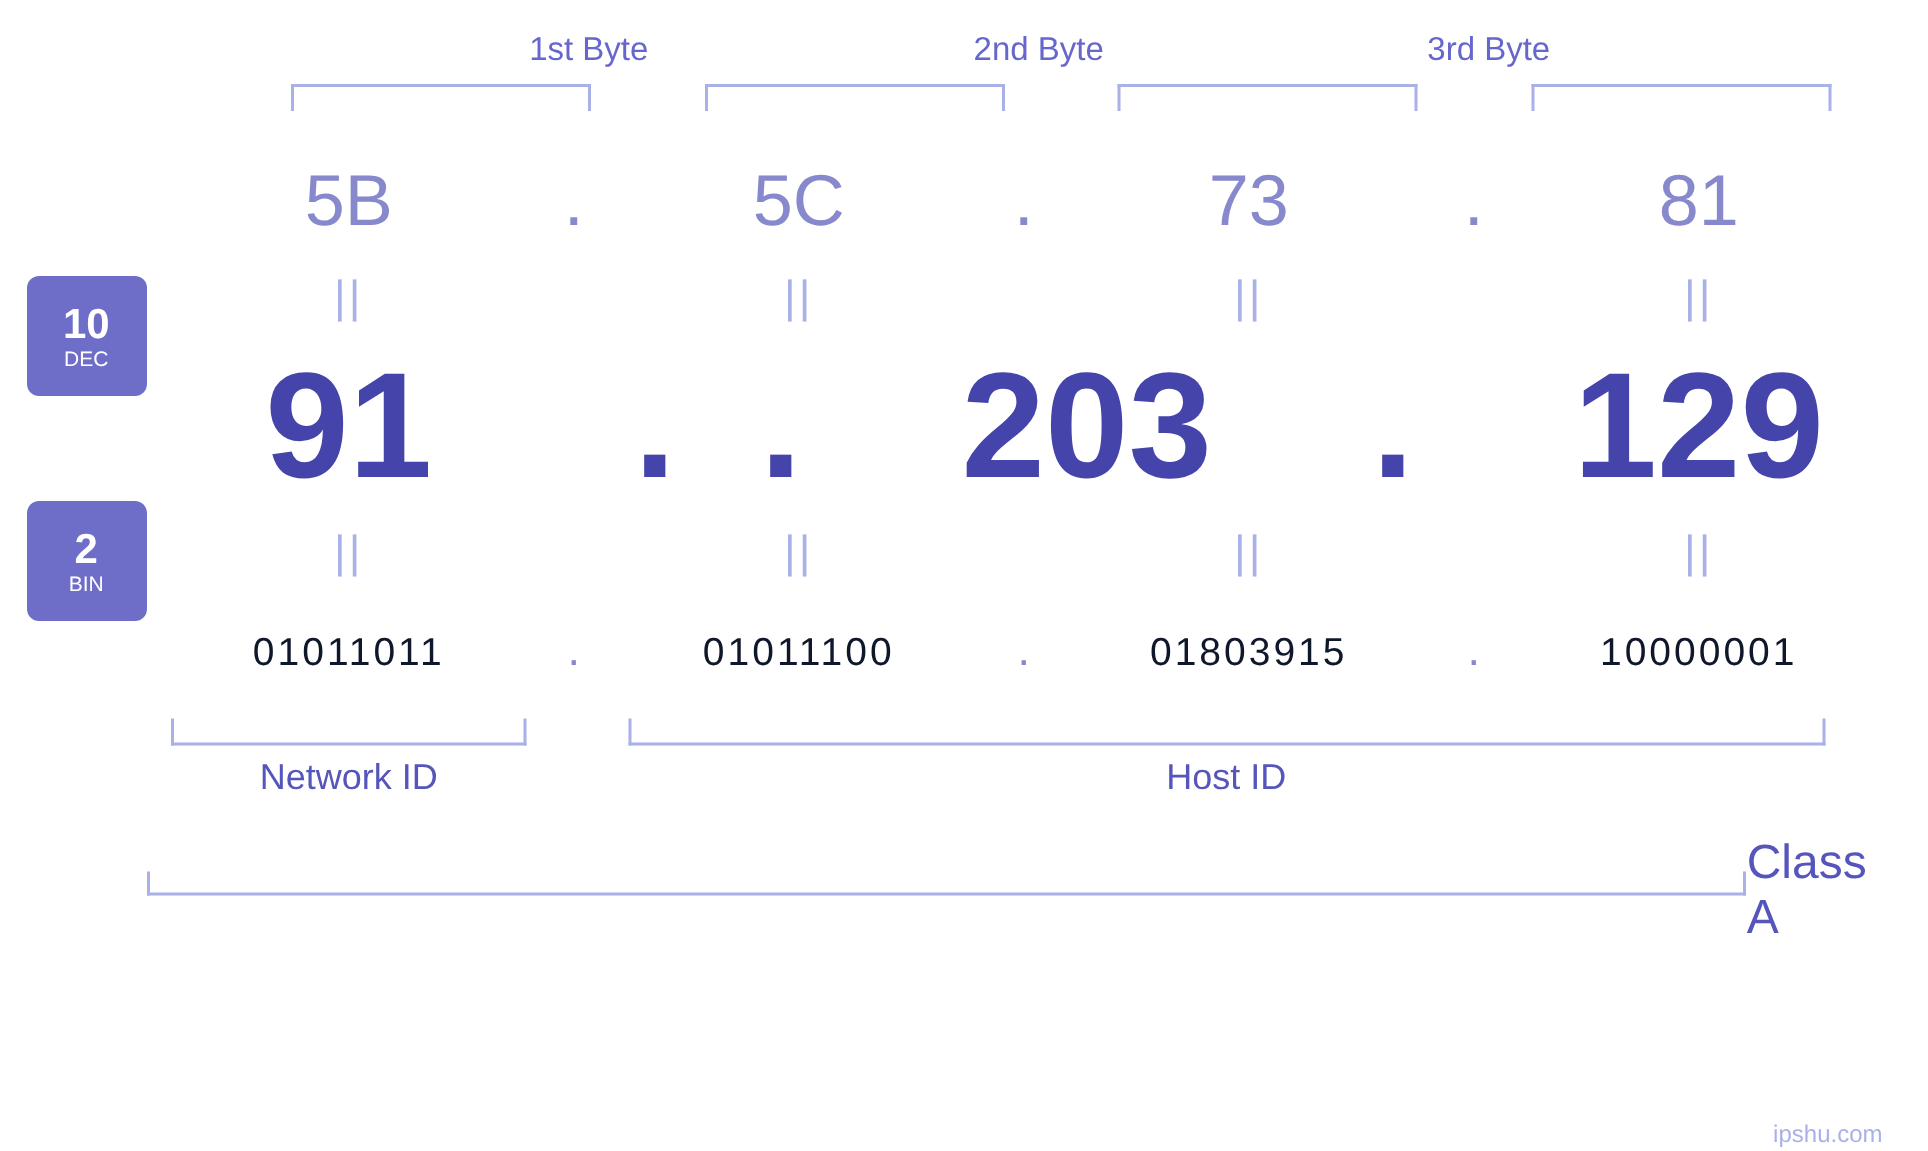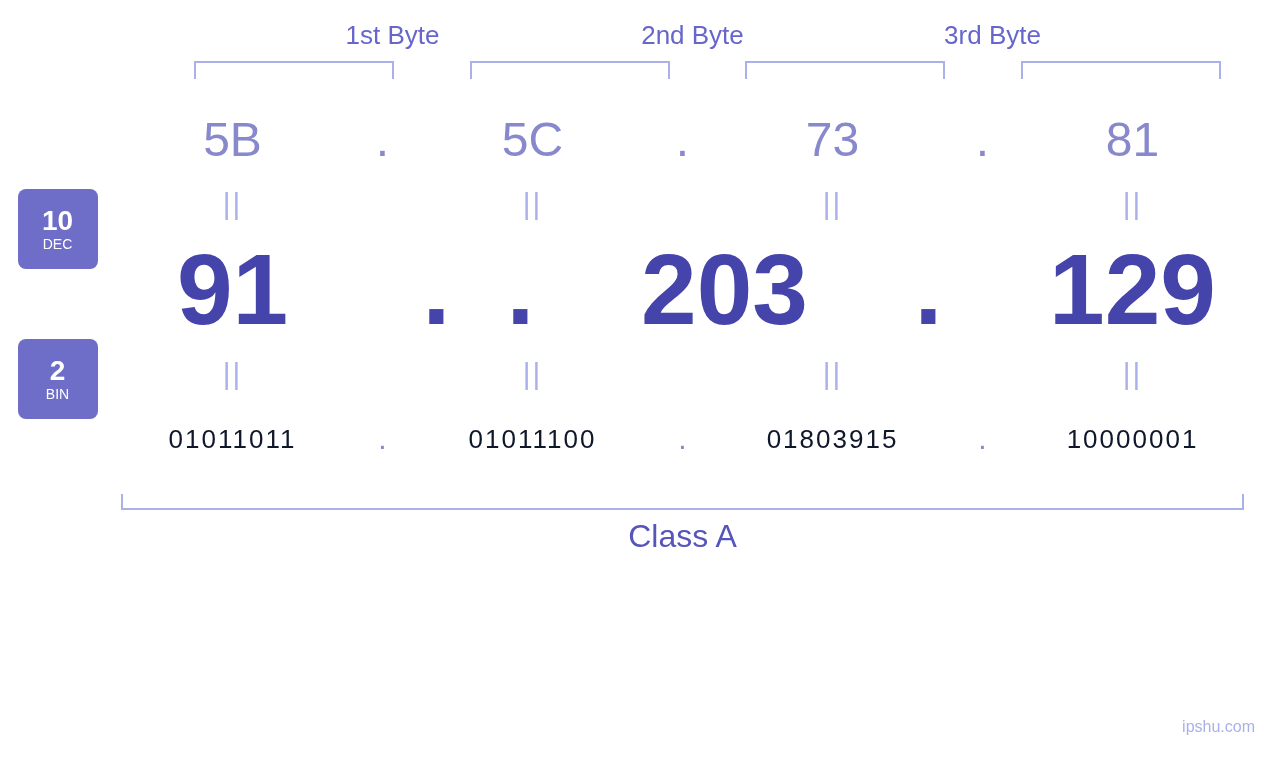--- a/index.html
+++ b/index.html
@@ -27,21 +27,21 @@
       width: 100%;
       justify-content: center;
       margin-bottom: 10px;
       padding-left: 130px;
     }
 
     .byte-header {
       width: 270px;
       text-align: center;
       color: #6666cc;
-      font-size: 26px;
+      font-size: 22px;
       font-weight: 400;
     }
 
     
     .brackets-top {
       display: flex;
       width: 100%;
       justify-content: center;
       padding-left: 130px;
       margin-bottom: 20px;
@@ -179,21 +179,21 @@
     .bin-dot-cell {
       width: 30px;
       text-align: center;
       font-size: 30px;
       color: #8888cc;
     }
 
     
     .watermark {
       position: absolute;
-      bottom: 31px;
+      bottom: 1px;
       right: 30px;
       color: #aab0e8;
       font-size: 16px;
     }
 
     
     .base-column {
       display: flex;
       flex-direction: column;
       width: 130px;
@@ -318,22 +318,36 @@
       <div class="bin-row">
         <div class="bin-cell">01011011</div>
         <div class="bin-dot-cell">.</div>
         <div class="bin-cell">01011100</div>
         <div class="bin-dot-cell">.</div>
         <div class="bin-cell">01803915</div>
         <div class="bin-dot-cell">.</div>
         <div class="bin-cell">10000001</div>
       </div>
 
-
-      <div style="display:flex; flex-direction:column; align-items:center; width:100%; margin-top:15px;">
+      <div style="display:flex; width:100%; margin-top:5px;">
+
+        <div style="width:270px; display:flex; flex-direction:column; align-items:center;">
+          <div style="width:88%; height:18px; border-bottom:2px solid #aab0e8; border-left:2px solid #aab0e8; border-right:2px solid #aab0e8;"></div>
+          <div style="font-size:24px; color:#5555bb; font-weight:500; margin-top:8px;">Network ID</div>
+        </div>
+
+        <div style="width:30px;"></div>
+
+        <div style="width:840px; display:flex; flex-direction:column; align-items:center;">
+          <div style="width:95%; height:18px; border-bottom:2px solid #aab0e8; border-left:2px solid #aab0e8; border-right:2px solid #aab0e8;"></div>
+          <div style="font-size:24px; color:#5555bb; font-weight:500; margin-top:8px;">Host ID</div>
+        </div>
+      </div>
+
+      <div style="display:flex; flex-direction:row; align-items:center; width:100%; margin-top:15px;">
         <div style="width:96%; height:16px; border-bottom:2px solid #aab0e8; border-left:2px solid #aab0e8; border-right:2px solid #aab0e8;"></div>
         <div style="font-size:32px; color:#5555bb; font-weight:500; margin-top:8px;">Class A</div>
       </div>
 
     </div>
   </div>
 
 </div>
 
 <div class="watermark">ipshu.com</div>

